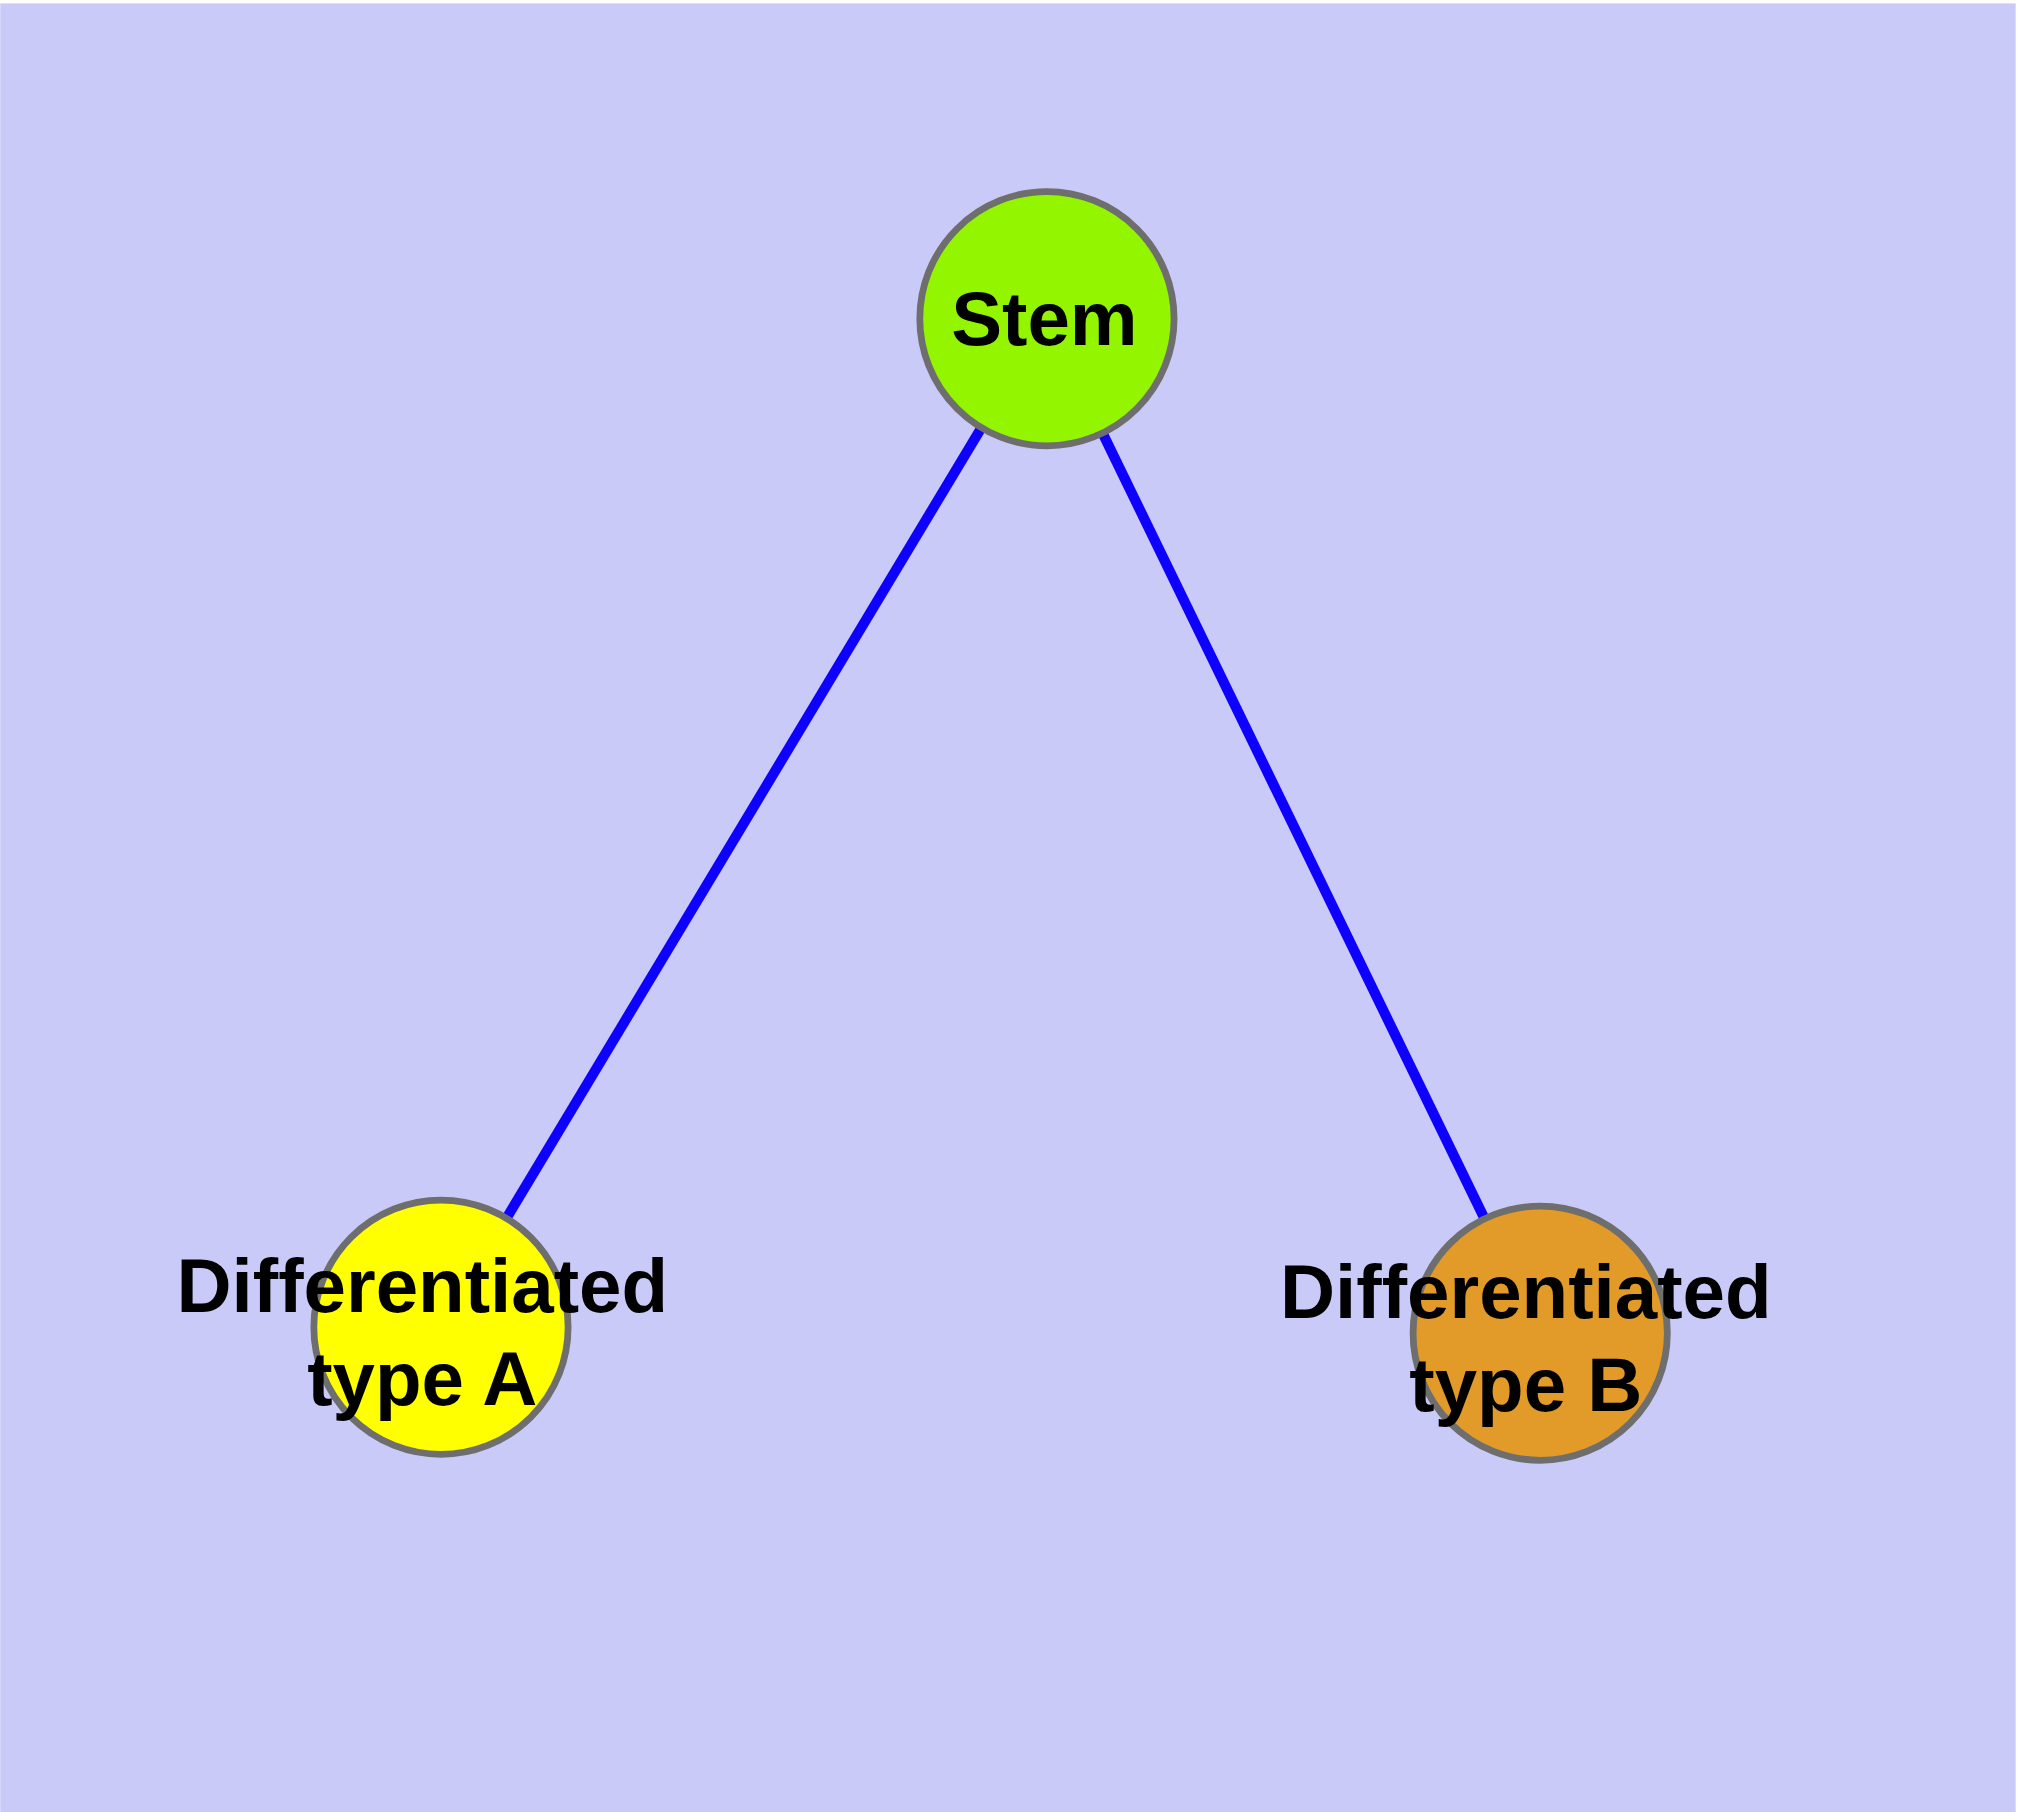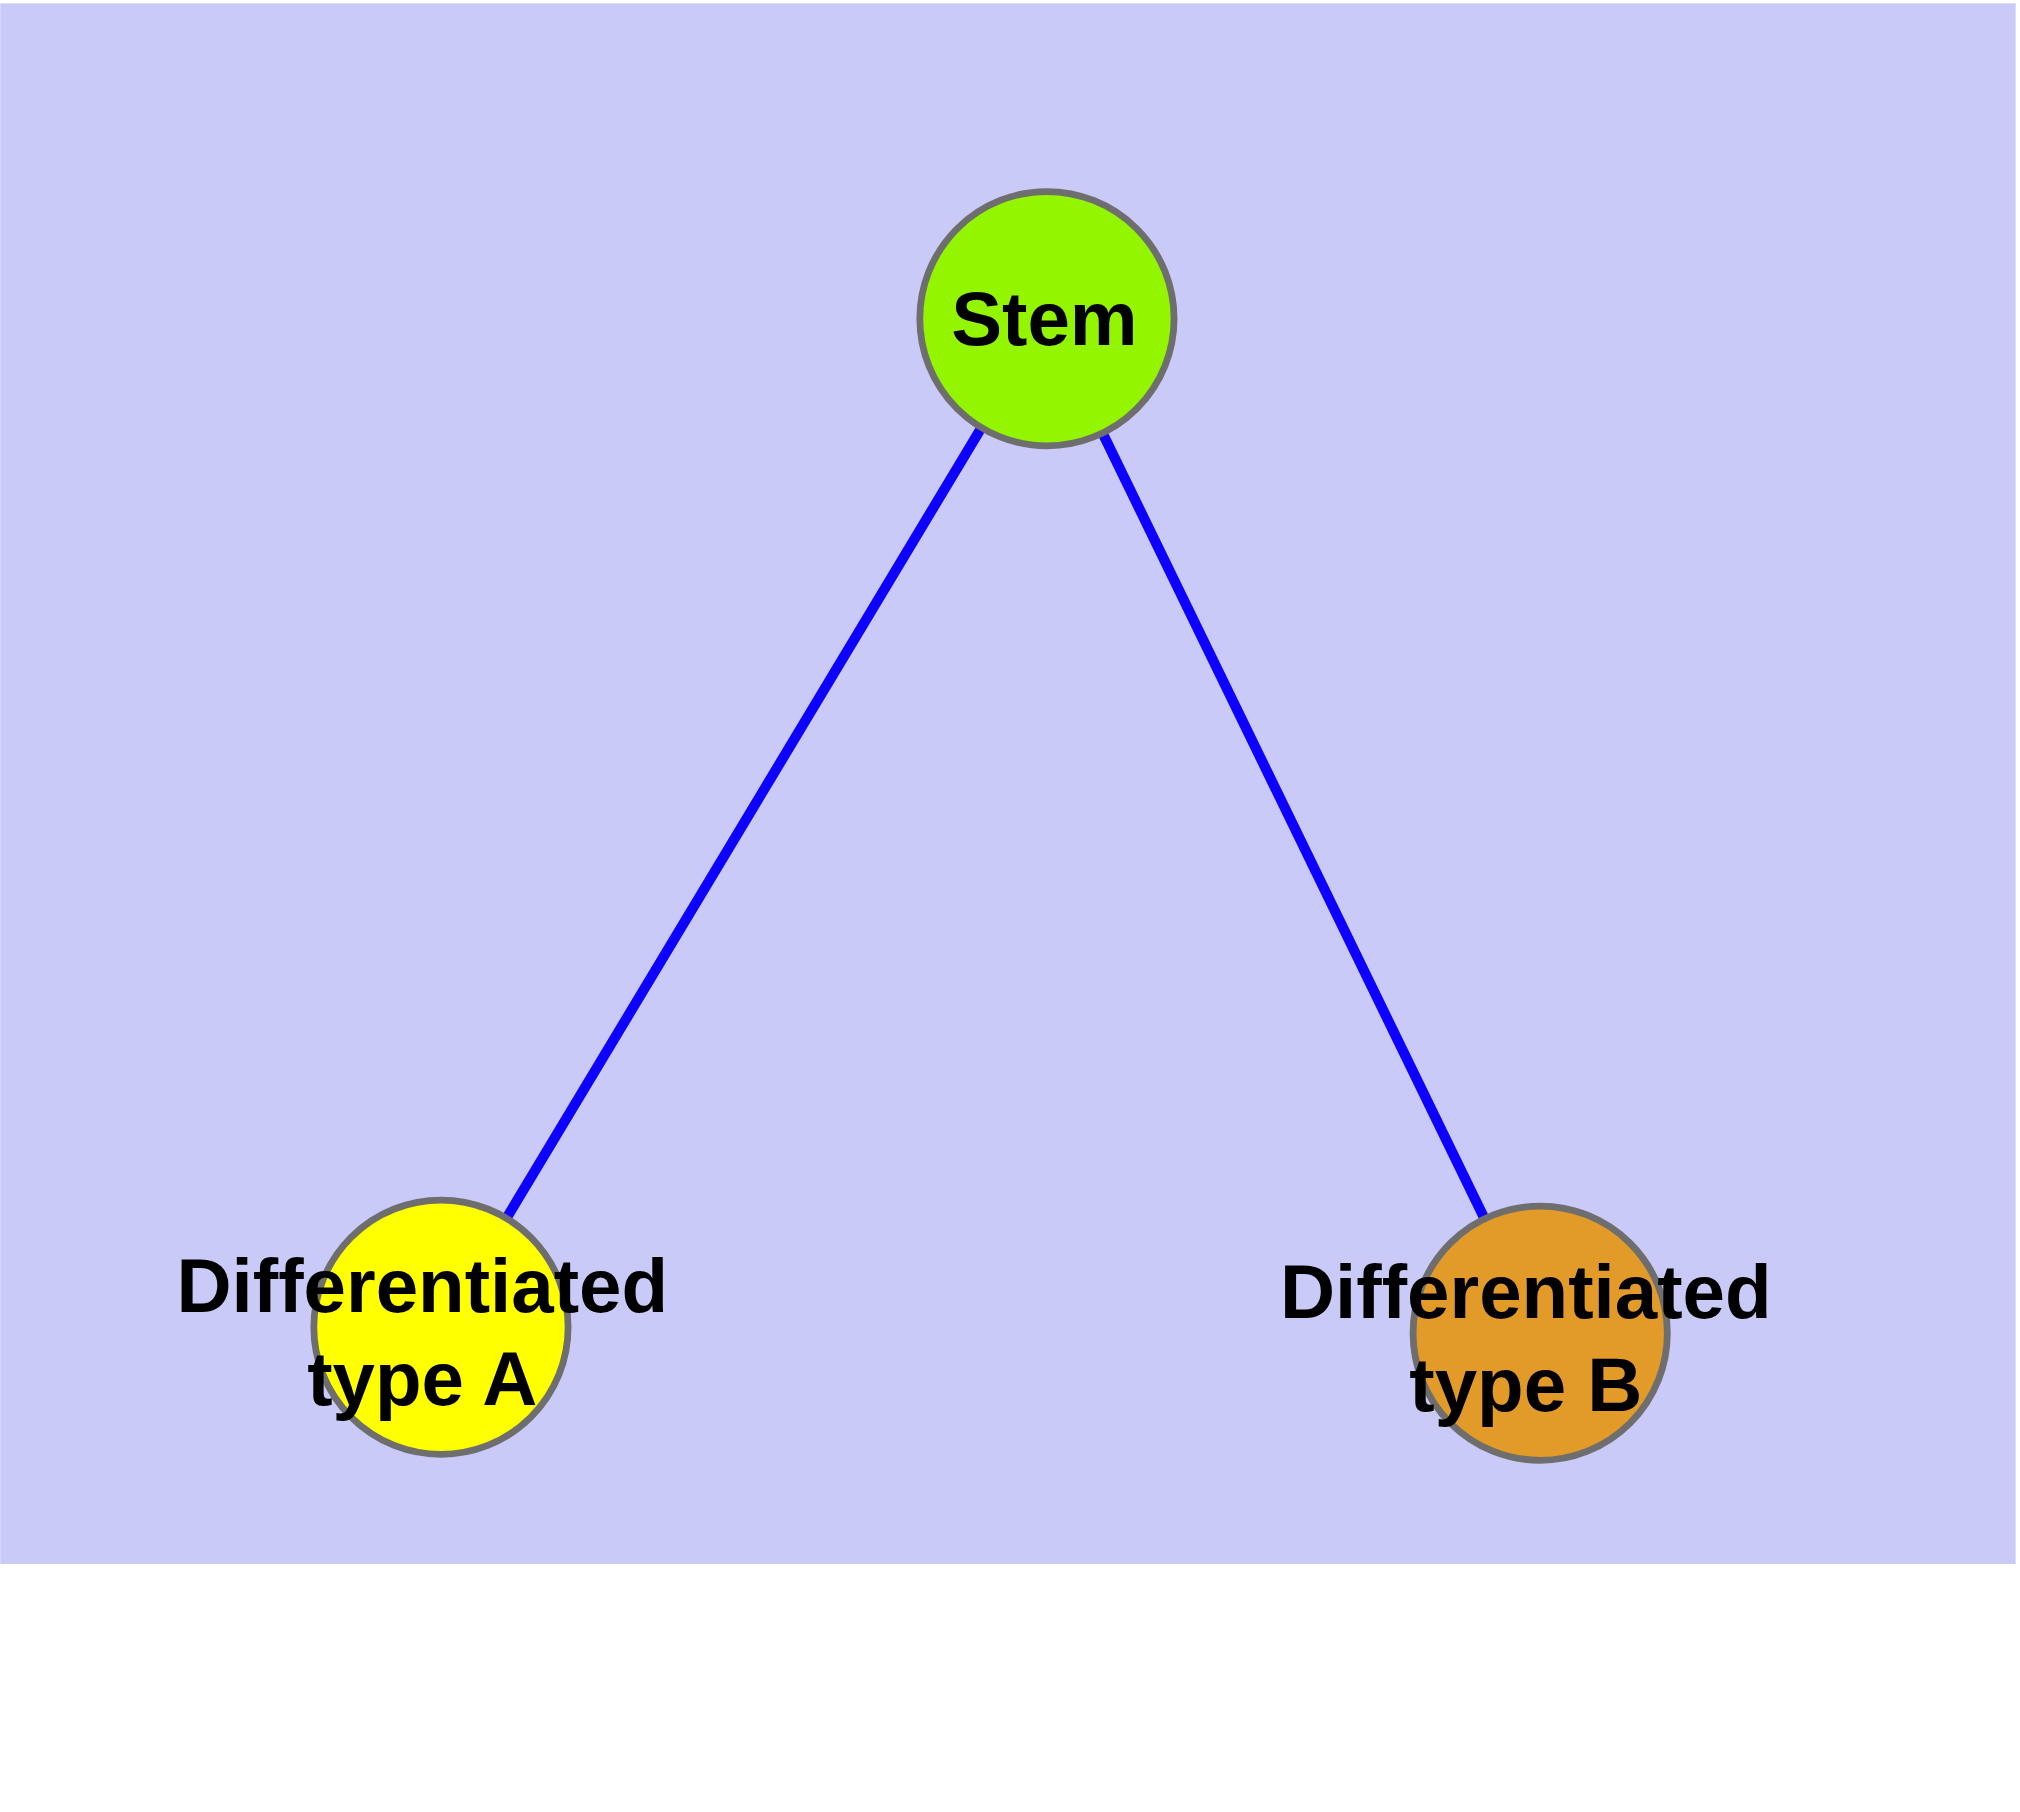--- a/index.html
+++ b/index.html
@@ -4,21 +4,21 @@
 <style>
   html, body {
     margin: 0;
     padding: 0;
     background: #ffffff;
     font-family: "Liberation Sans", sans-serif;
   }
   .stage {
     position: relative;
     width: 2021px;
-    height: 1564px;
+    height: 1812px;
     background: #ffffff; 
   }
   svg.graph {
     position: absolute;
     left: 0;
     top: 0;
     display: block;
   }
   .node-label {
     font-family: "Liberation Sans", sans-serif;

